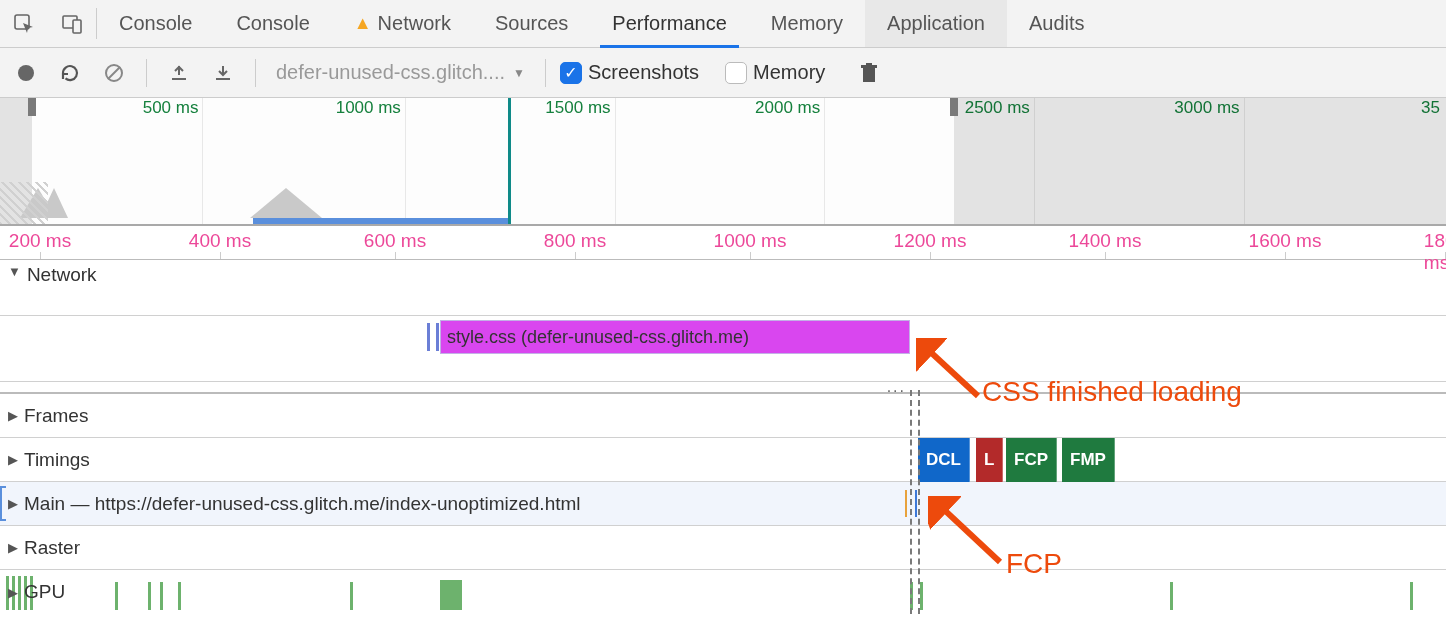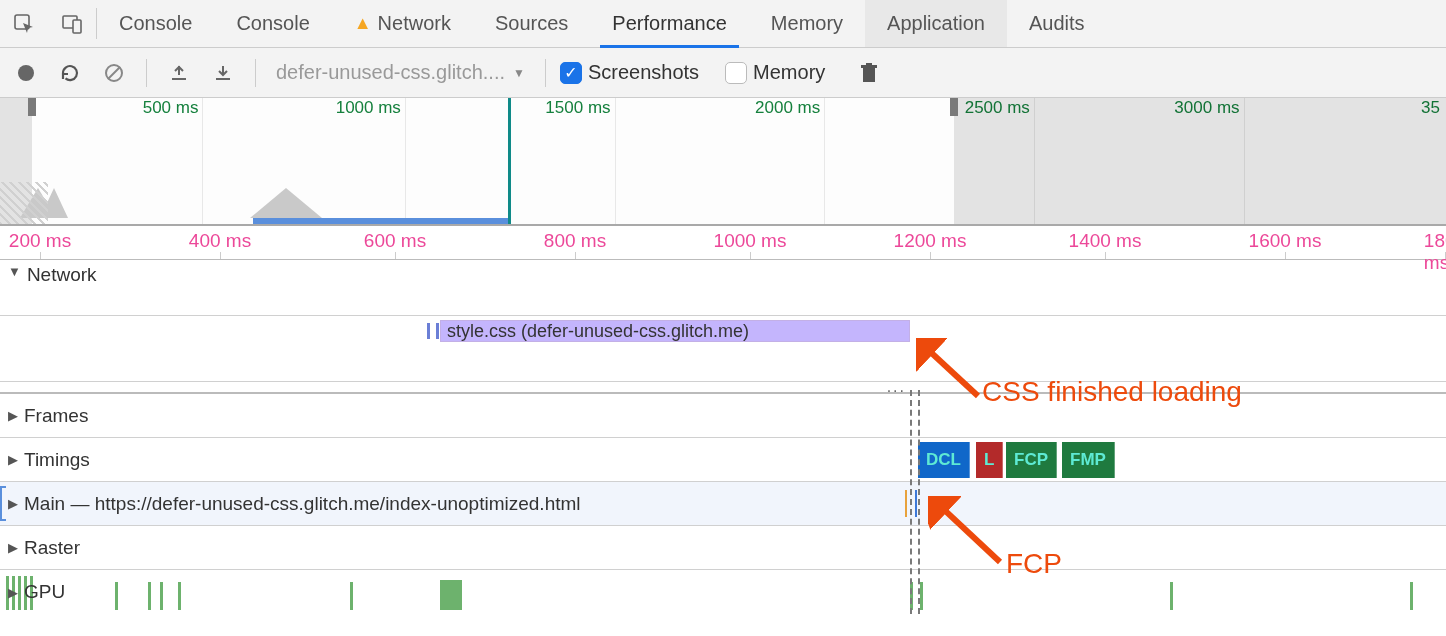--- a/index.html
+++ b/index.html
@@ -197,44 +197,44 @@
     font-size: 13px;
     margin-right: 6px;
     color: #555;
   }
   .track.network { height: 56px; align-items: flex-start; padding-top: 4px; }
   .track.network-body { height: 66px; }
   .track.ellipsis { height: 12px; text-align: center; justify-content: flex-end; padding-right: 540px; font-size: 16px; letter-spacing: 2px; color: #666; border-bottom-width:2px; border-color:#bbb;}
   .network-bar {
     position: absolute;
     top: 4px;
-    height: 22px;
-    background: #c4b5fd;
+    height: 34px;
+    background: #d946ef;
     border: 1px solid #c3b0e6;
     display: flex;
     align-items: center;
     padding: 0 6px;
     font-size: 18px;
     color: #333;
     white-space: nowrap;
   }
   .network-bar .pre {
     position: absolute;
     left: -14px; top: 2px; bottom: 2px;
     width: 12px;
     border-left: 3px solid #6b7fd6;
     border-right: 3px solid #6b7fd6;
   }
   .timing-badge {
     position: absolute;
     top: 50%;
     transform: translateY(-50%);
-    height: 36px;
+    height: 44px;
     padding: 0 8px;
-    color: #5eead4;
+    color: #ffffff;
     font-size: 17px;
     font-weight: 600;
     display: flex;
     align-items: center;
     border-right: 1px solid rgba(255,255,255,0.3);
   }
   .track.main { background: #f1f5fc; }
   .main-mark {
     position: absolute;
     top: 8px; bottom: 8px;

